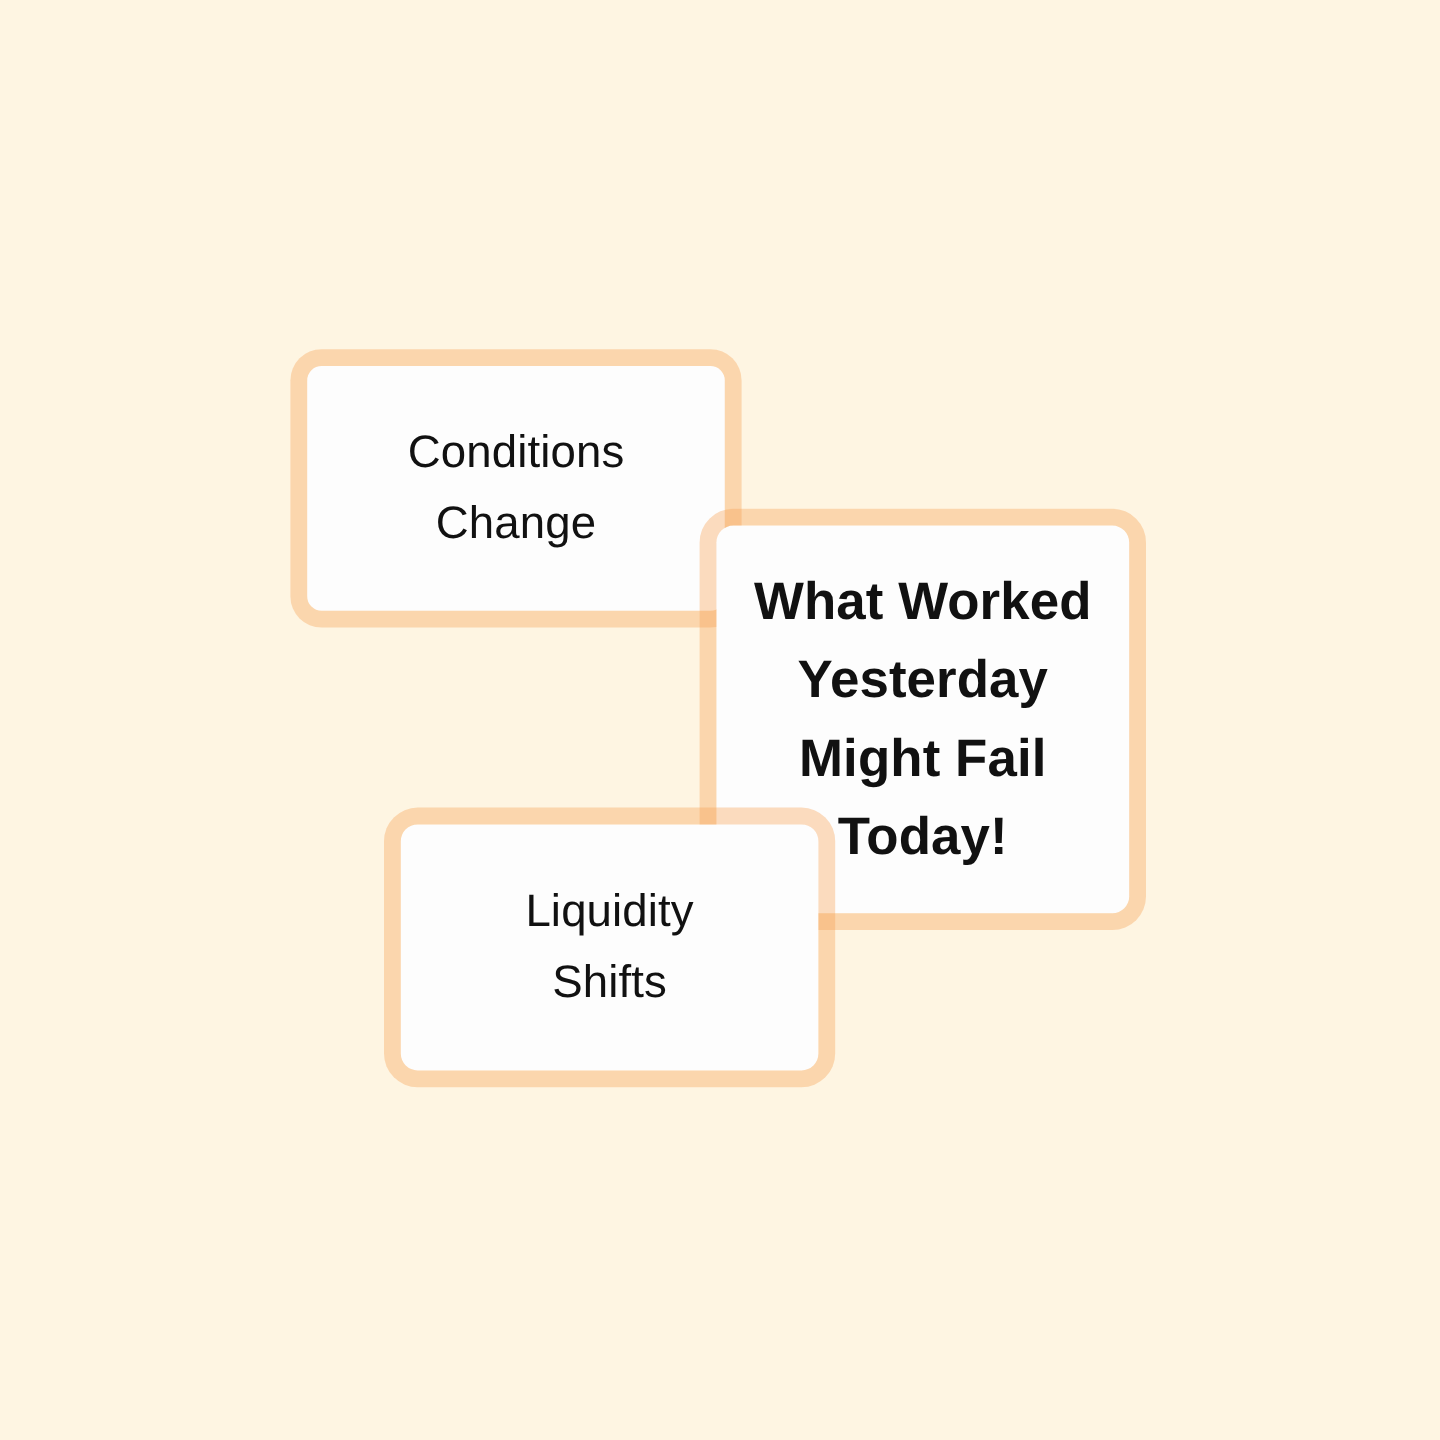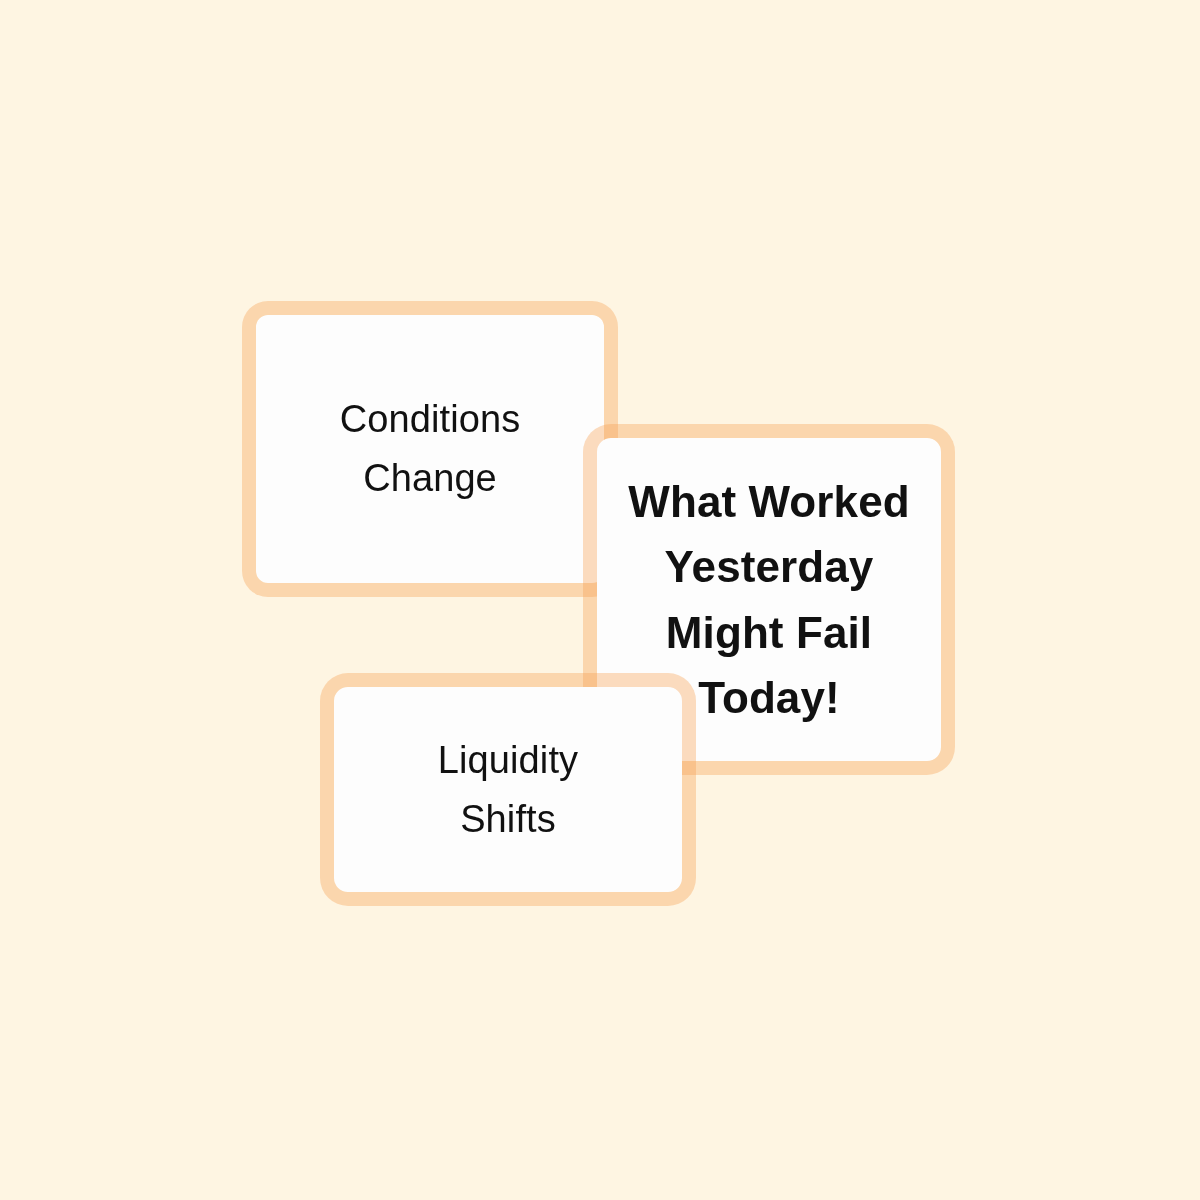--- a/index.html
+++ b/index.html
@@ -30,23 +30,23 @@
     align-items: center;
     justify-content: center;
     text-align: center;
     color: #111111;
     -webkit-font-smoothing: antialiased;
   }
 
   
   .card-conditions {
     left: 242px;
-    top: 301px;
+    top: 291px;
     width: 376px;
-    height: 296px;
+    height: 232px;
     border-width: 14px;
     border-radius: 26px;
     z-index: 1;
   }
 
   
   .card-statement {
     left: 583px;
     top: 424px;
     width: 372px;

